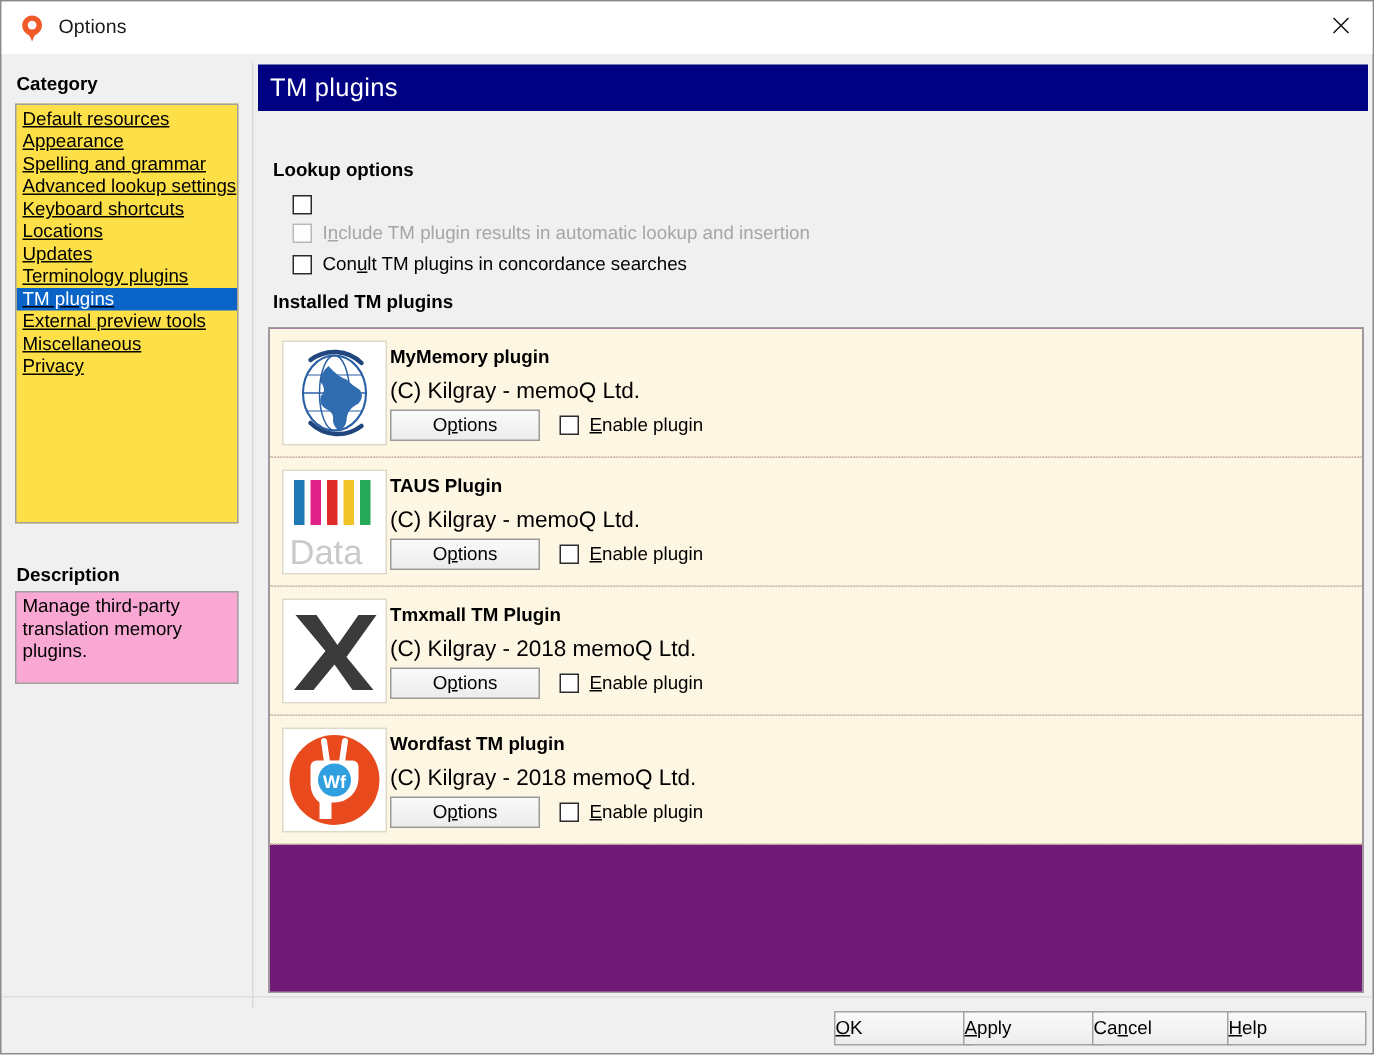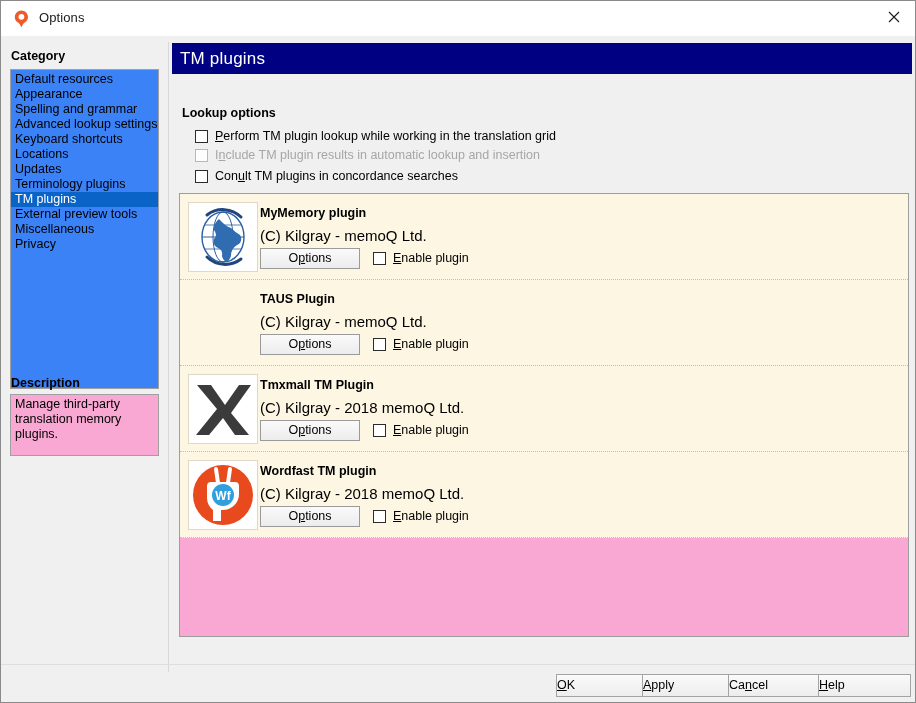--- a/index.html
+++ b/index.html
@@ -61,26 +61,27 @@
     font-weight: bold;
     font-size: 12.5px;
     color: #000;
   }
   #category-label { left: 10px; top: 48px; }
   #description-label { left: 10px; top: 375px; }
 
   #category-list {
     position: absolute;
     left: 9px; top: 68px;
-    width: 149px; height: 320px;
-    background: #3b82f6;
+    width: 149px; height: 280px;
+    background: #fde047;
     border: 1px solid #a0a0a0;
     box-sizing: border-box;
     overflow: hidden;
     padding-top: 2px;
+    text-decoration: underline;
   }
   .cat-item {
     height: 15px;
     line-height: 15px;
     padding-left: 4px;
     font-size: 12.5px;
     color: #000;
     white-space: nowrap;
     cursor: default;
   }
@@ -157,23 +158,23 @@
 
   #installed-label {
     position: absolute;
     left: 181px; top: 193px;
     font-weight: bold;
     font-size: 12.5px;
   }
 
   #plugin-panel {
     position: absolute;
-    left: 178px; top: 192px;
+    left: 178px; top: 217px;
     width: 730px; height: 444px;
-    background: #f9a8d4;
+    background: #701a75;
     border: 1px solid #9d9d9d;
     box-sizing: border-box;
     overflow: hidden;
   }
 
   .plugin-row {
     position: relative;
     height: 86px;
     background: #fdf6e3;
     border-bottom: 1px dotted #c9bf9e;
@@ -290,21 +291,20 @@
   <div id="description-box">Manage third-party translation memory plugins.</div>
 
   <div id="left-divider"></div>
 
   <div id="page-header">TM plugins</div>
 
   <div class="section-label" id="lookup-group-label">Lookup options</div>
   <div id="lookup-options-container">
       <div class="checkrow" style="top: 127px;">
         <span class="cbox"></span>
-        <span class="cb-label"><span class="mn">P</span>erform TM plugin lookup while working in the translation grid</span>
       </div>
       <div class="checkrow disabled" style="top: 146px;">
         <span class="cbox disabled"></span>
         <span class="cb-label">I<span class="mn">n</span>clude TM plugin results in automatic lookup and insertion</span>
       </div>
       <div class="checkrow" style="top: 167px;">
         <span class="cbox"></span>
         <span class="cb-label">Con<span class="mn">u</span>lt TM plugins in concordance searches</span>
       </div>
     </div>
@@ -325,20 +325,28 @@
           </svg></div>
         <div class="plugin-name">MyMemory plugin</div>
         <div class="plugin-copy">(C) Kilgray - memoQ Ltd.</div>
         <div class="opt-btn">O<span class="mn">p</span>tions</div>
         <div class="enable-row">
           <span class="cbox"></span>
           <span class="cb-label"><span class="mn">E</span>nable plugin</span>
         </div>
       </div>
       <div class="plugin-row">
+        <div class="plugin-icon"><svg width="68" height="68" viewBox="0 0 68 68">
+            <rect x="7" y="6" width="7" height="30" fill="#1f77b4"></rect>
+            <rect x="18" y="6" width="7" height="30" fill="#e0218a"></rect>
+            <rect x="29" y="6" width="7" height="30" fill="#e02b2b"></rect>
+            <rect x="40" y="6" width="7" height="30" fill="#f2c329"></rect>
+            <rect x="51" y="6" width="7" height="30" fill="#27a95a"></rect>
+            <text x="4" y="62" font-family="Liberation Sans, sans-serif" font-size="23" fill="#c9c9c9">Data</text>
+          </svg></div>
         <div class="plugin-name">TAUS Plugin</div>
         <div class="plugin-copy">(C) Kilgray - memoQ Ltd.</div>
         <div class="opt-btn">O<span class="mn">p</span>tions</div>
         <div class="enable-row">
           <span class="cbox"></span>
           <span class="cb-label"><span class="mn">E</span>nable plugin</span>
         </div>
       </div>
       <div class="plugin-row">
         <div class="plugin-icon"><svg width="68" height="68" viewBox="0 0 68 68">

